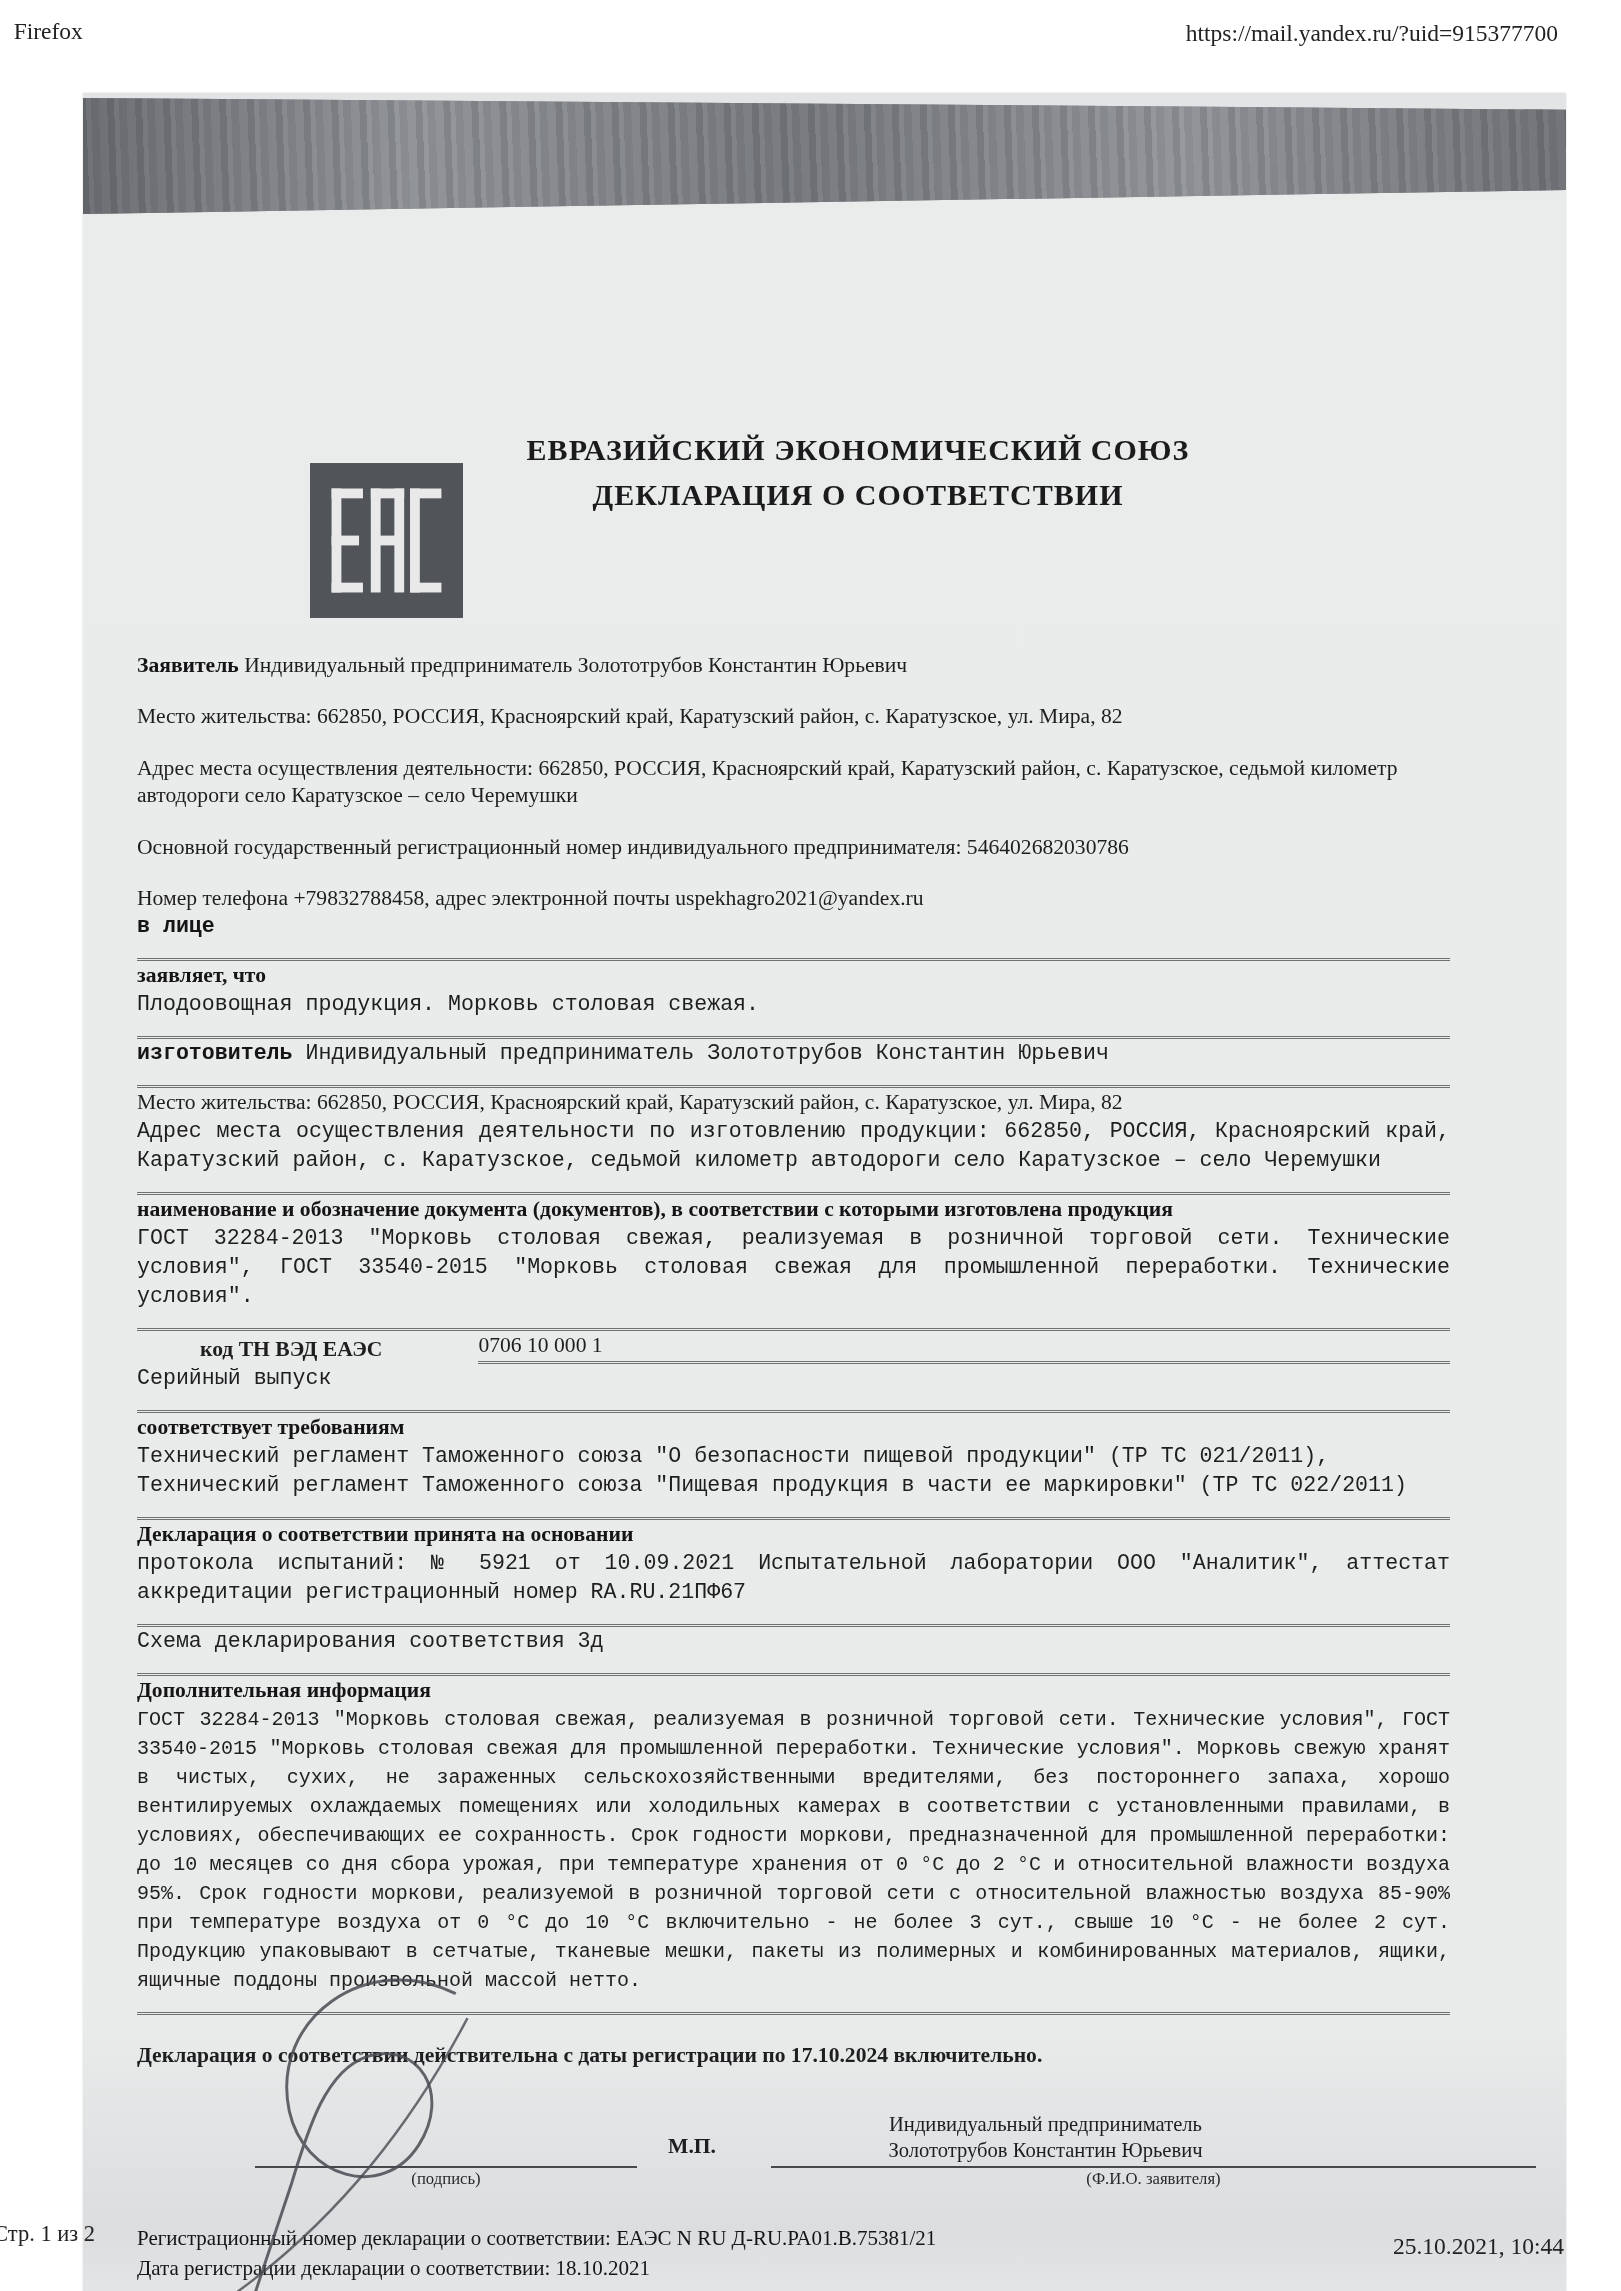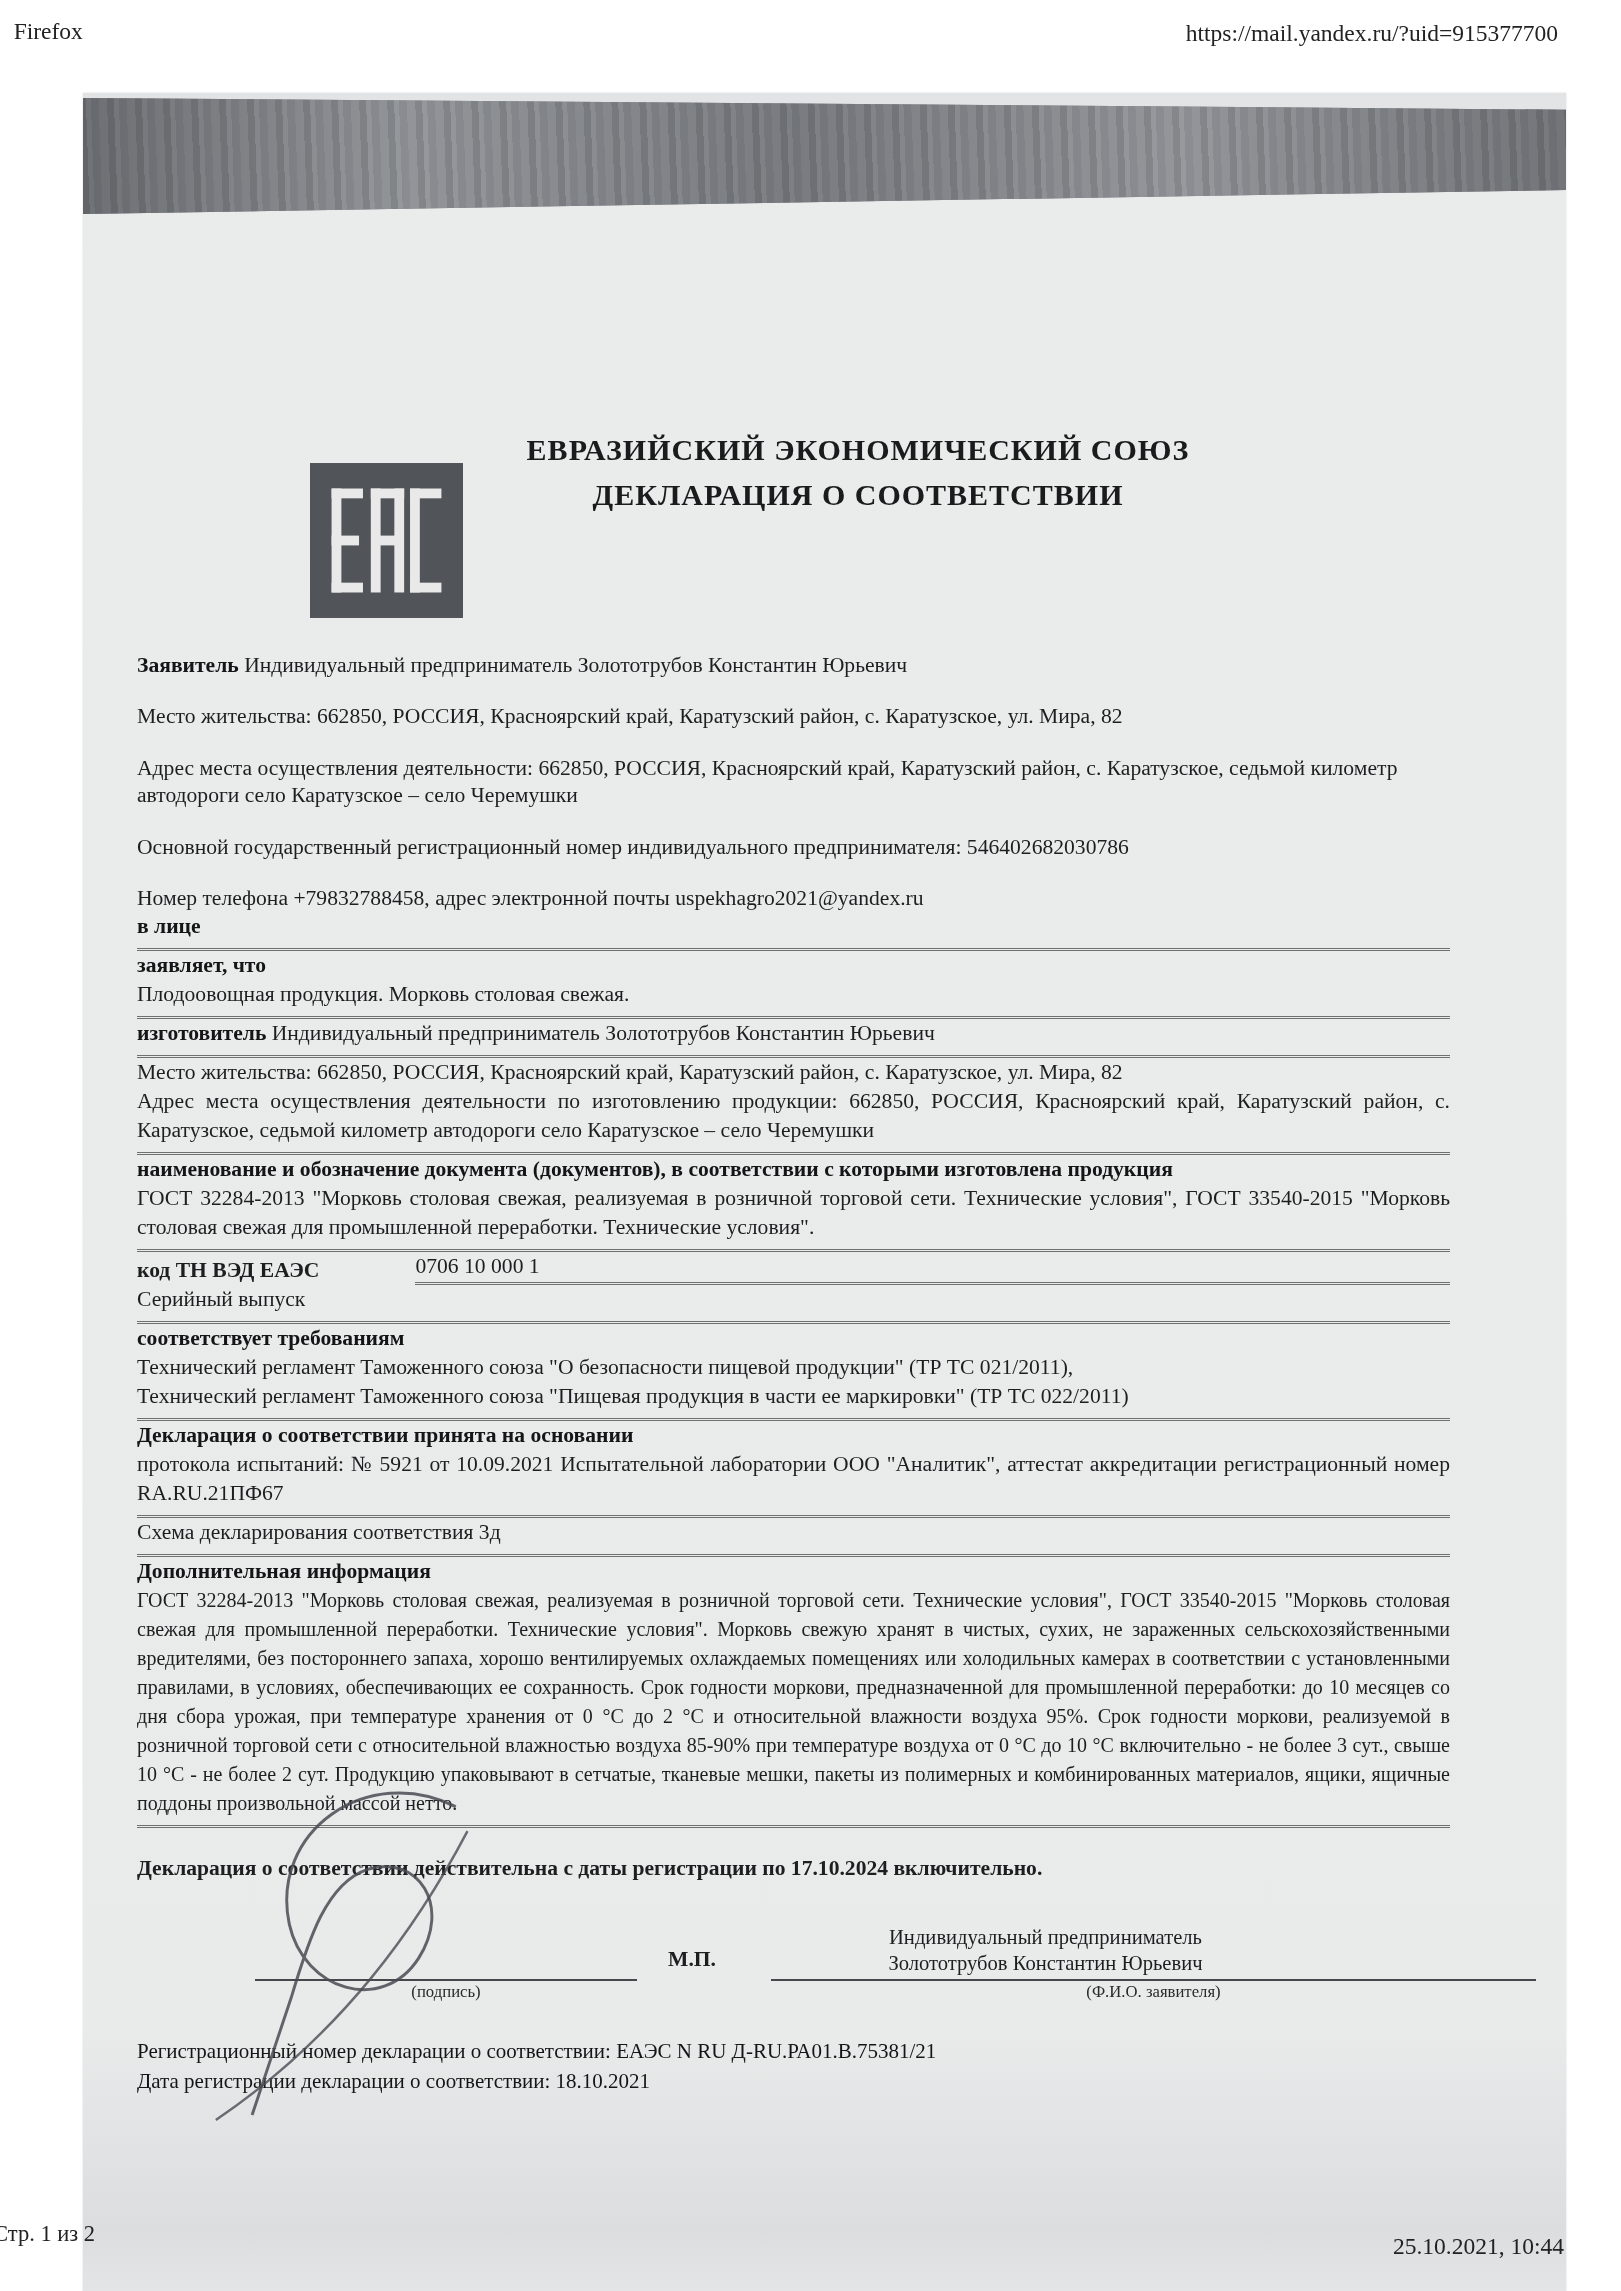--- a/index.html
+++ b/index.html
@@ -41,24 +41,24 @@
   
   .content{
     position:absolute;left:54px;top:535px;width:1313px;
     font-size:21.6px;line-height:29px;color:#1e1e20;
   }
   .content p{margin:0;}
   .content .blk{display:block;}
   b{font-weight:bold;color:#151517;}
   .intro{line-height:27.4px;margin-bottom:2.9px;}
   .intro > span{display:block;margin-top:24px;}
-  .ruled{border-bottom:3.9px double #6f7072;padding-bottom:7px;margin-bottom:2px;}
+  .ruled{border-bottom:3.9px double #6f7072;padding-bottom:17px;margin-bottom:2px;font-family:Liberation Mono, monospace;}
   .just{text-align:justify;}
   .tnved{display:flex;align-items:flex-end;}
-  .tnved-label{font-weight:bold;white-space:nowrap;}
+  .tnved-label{font-weight:bold;margin-left:63px;white-space:nowrap;}
   .tnved-code{margin-left:96px;flex:1;border-bottom:3.9px double #6f7072;padding-bottom:1px;}
   .addl{font-size:20px;line-height:29px;}
   .validity{font-weight:bold;margin-top:25.5px !important;}
 
   
   .sig-row{display:flex;align-items:flex-end;margin-top:41px;position:relative;}
   .sig-left{width:382px;margin-left:118px;}
   .sig-rule{border-top:2.9px solid #47484c;height:0;}
   .sig-cap{text-align:center;font-size:16.7px;line-height:21.6px;color:#2a2a2c;}
   .mp{margin-left:31px;margin-bottom:29px;font-weight:bold;font-size:21.6px;white-space:nowrap;}

